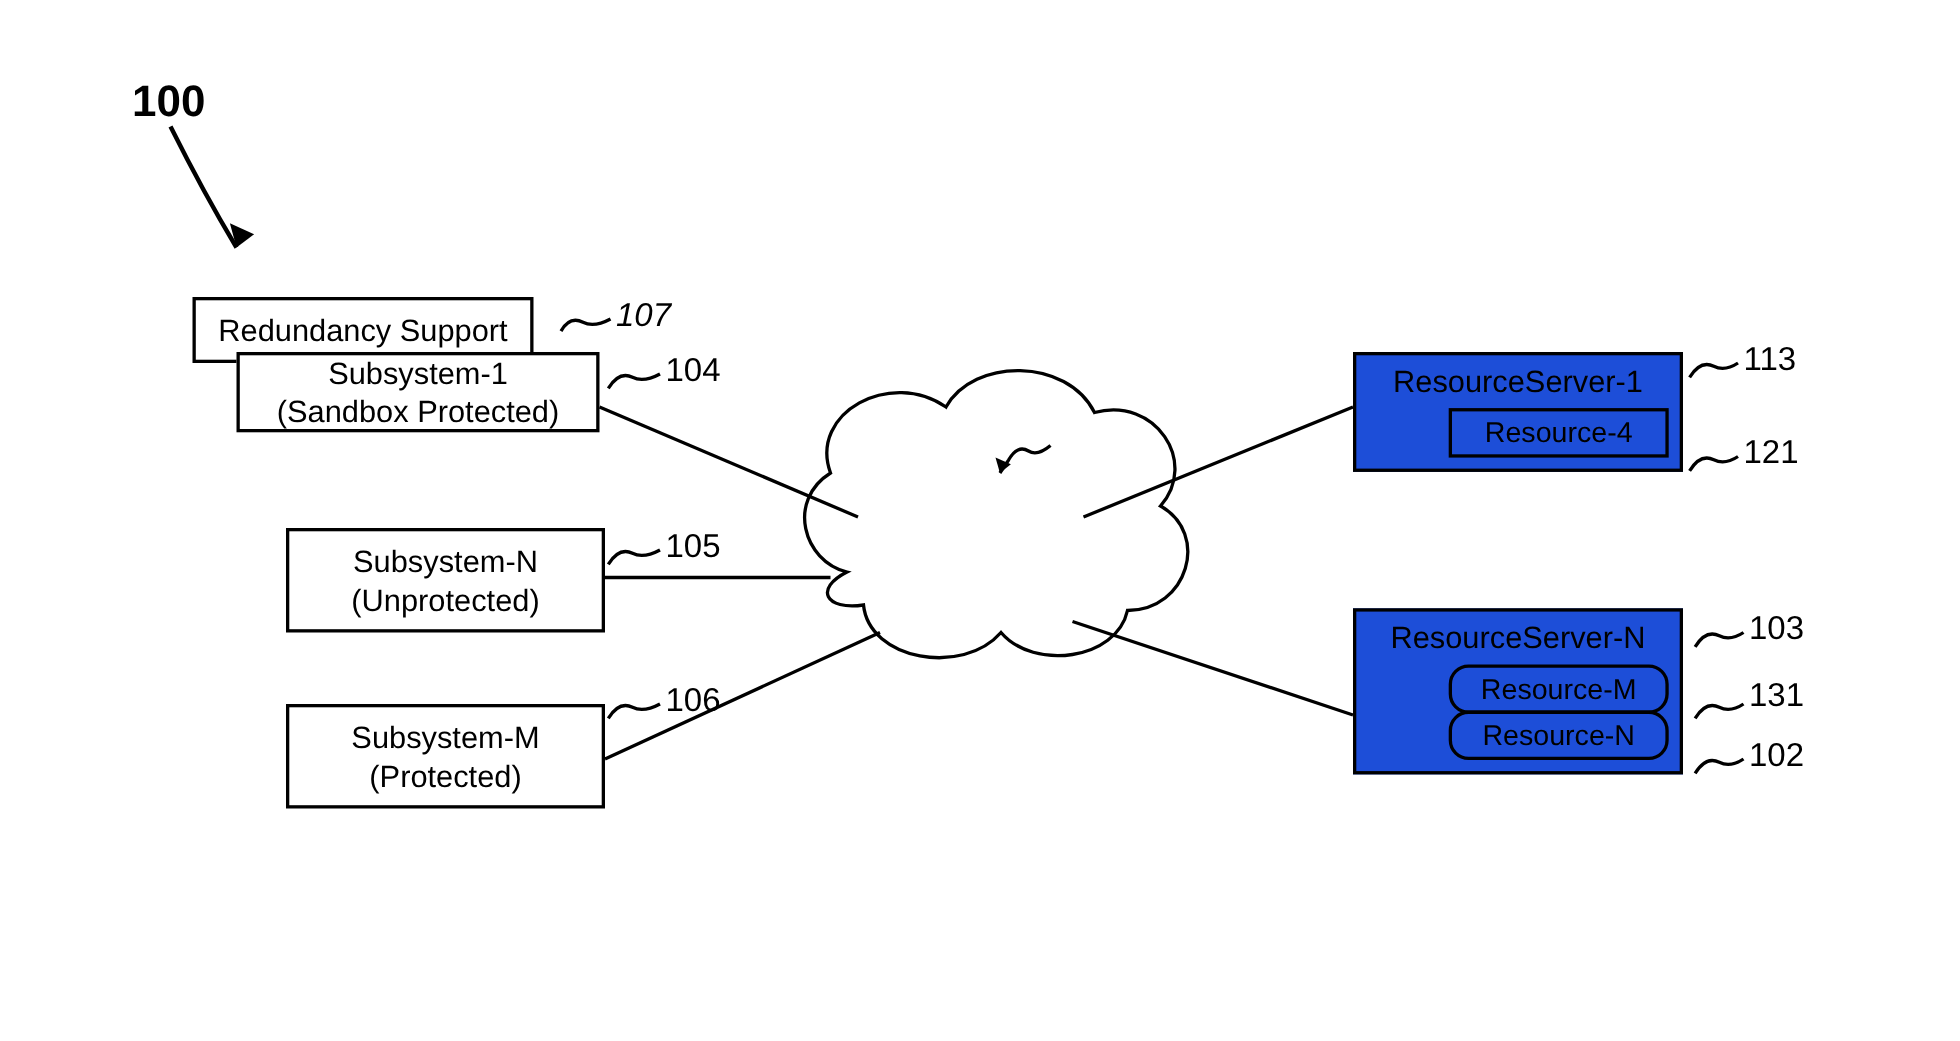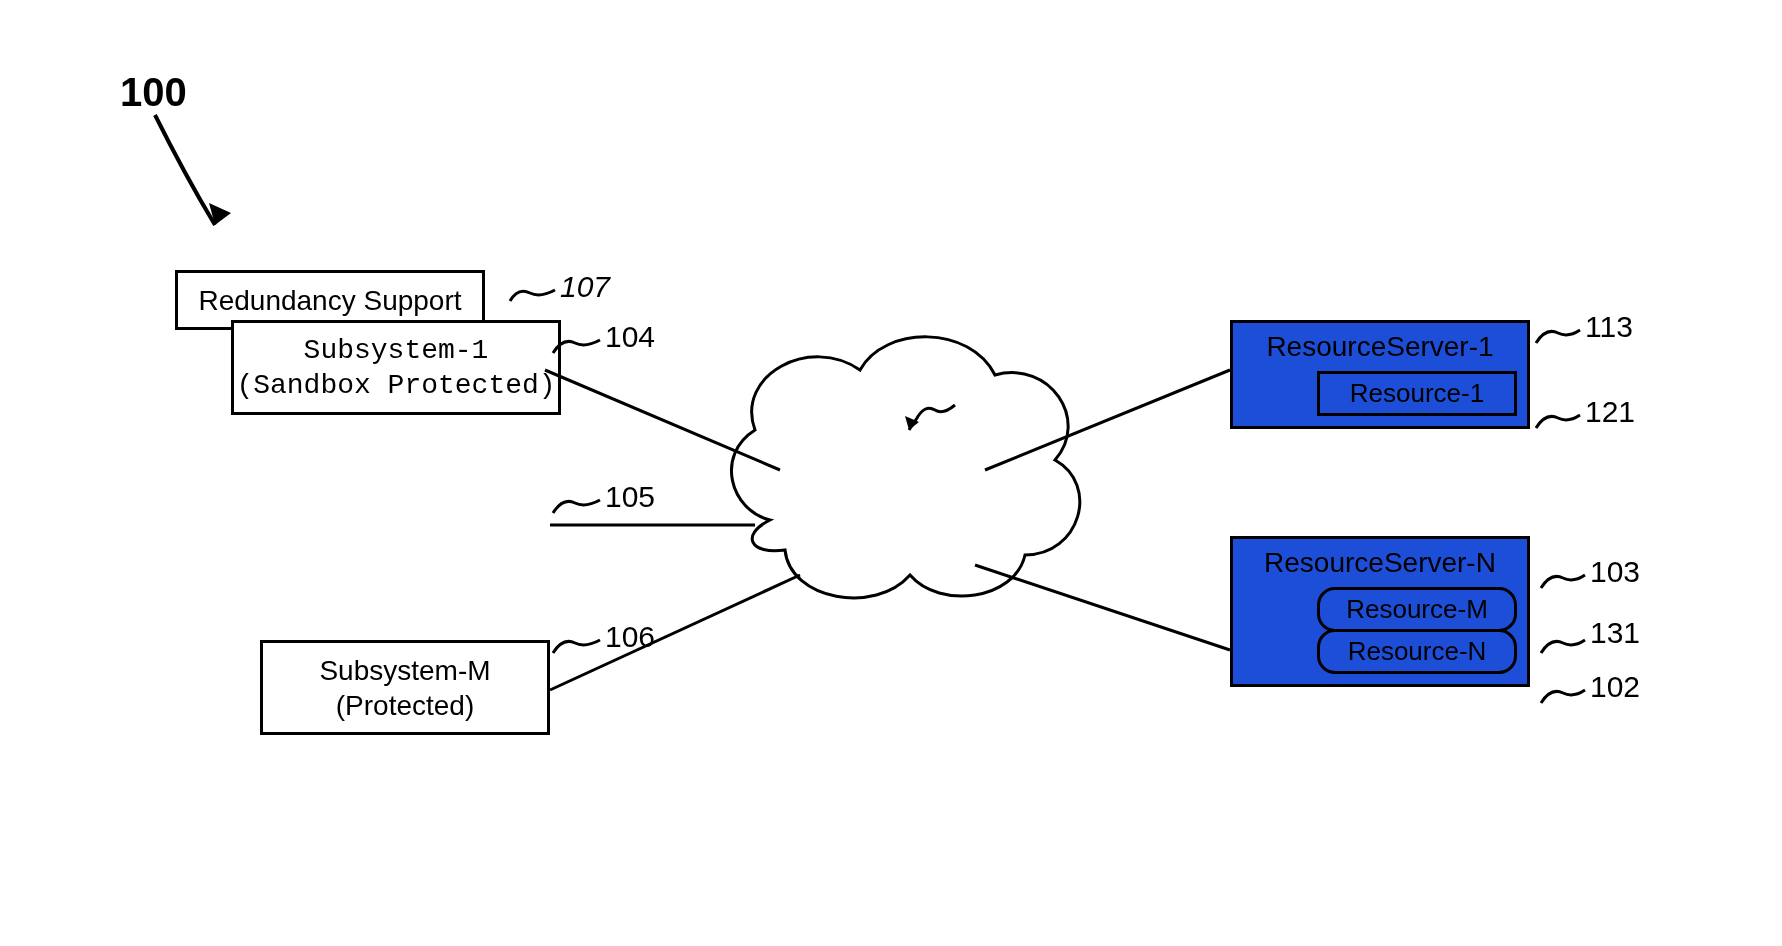--- a/index.html
+++ b/index.html
@@ -84,39 +84,43 @@
 <body>
 
 <div class="stage">
 
   <div class="title" style="left:120px; top:70px;">100</div>
 
   <div class="box" style="left:175px; top:270px; width:310px; height:60px; font-size:28px;">
     <span class="line">Redundancy Support</span>
   </div>
 
-  <div class="box" style="left:231px; top:320px; width:330px; height:95px;font-family:Liberation Mono, monospace;">
+  <div class="box" style="left:215px; top:320px; width:330px; height:73px;">
     <span class="line">Subsystem-1</span>
     <span class="line">(Sandbox Protected)</span>
   </div>
 
+  <div class="box" style="left:260px; top:480px; width:290px; height:95px;">
+    <span class="line">Subsystem-N</span>
+    <span class="line">(Unprotected)</span>
+  </div>
 
   <div class="box" style="left:260px; top:640px; width:290px; height:95px;">
     <span class="line">Subsystem-M</span>
     <span class="line">(Protected)</span>
   </div>
 
   <div class="server" style="left:1230px; top:320px; width:300px;">
     <div class="stitle">ResourceServer-1</div>
     <div class="res-row">
-      <div class="res" style="width:200px;">Resource-1</div>
+      <div class="res" style="width:200px;">Resource-4</div>
     </div>
   </div>
 
-  <div class="server" style="left:1230px; top:536px; width:300px;">
+  <div class="server" style="left:1230px; top:553px; width:300px;">
     <div class="stitle">ResourceServer-N</div>
     <div class="res-row">
       <div class="res-stack" style="width:200px;">
         <div class="res" style="width:200px;">Resource-M</div>
         <div class="res" style="width:200px;">Resource-N</div>
       </div>
     </div>
   </div>
 
   <div class="cloud-text" style="left:790px; top:470px; width:170px;">

